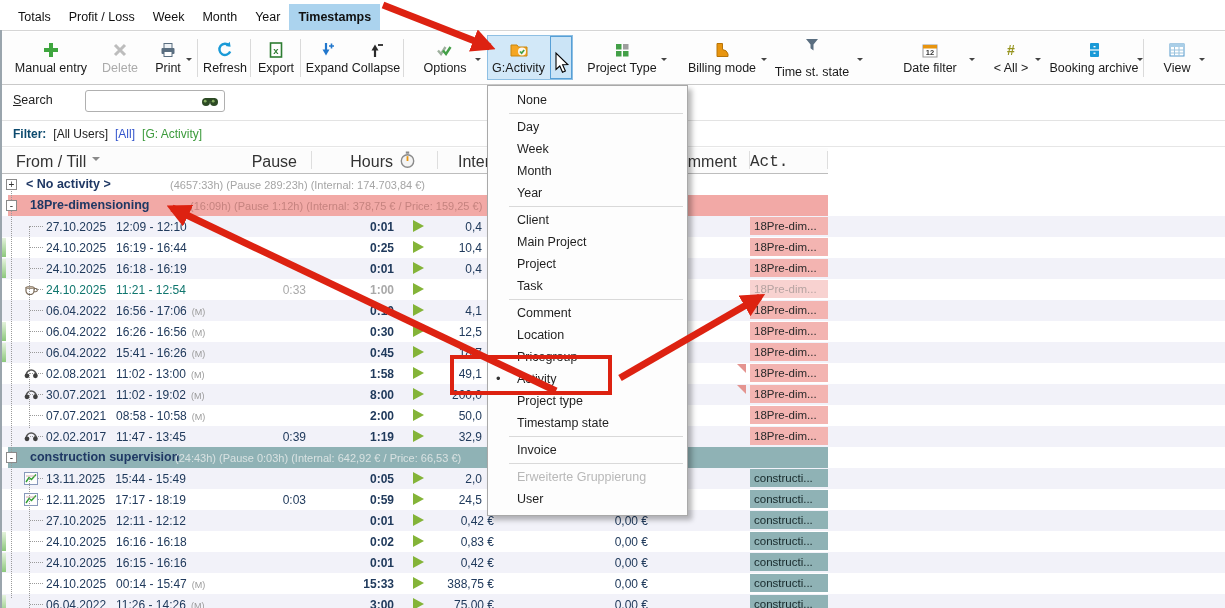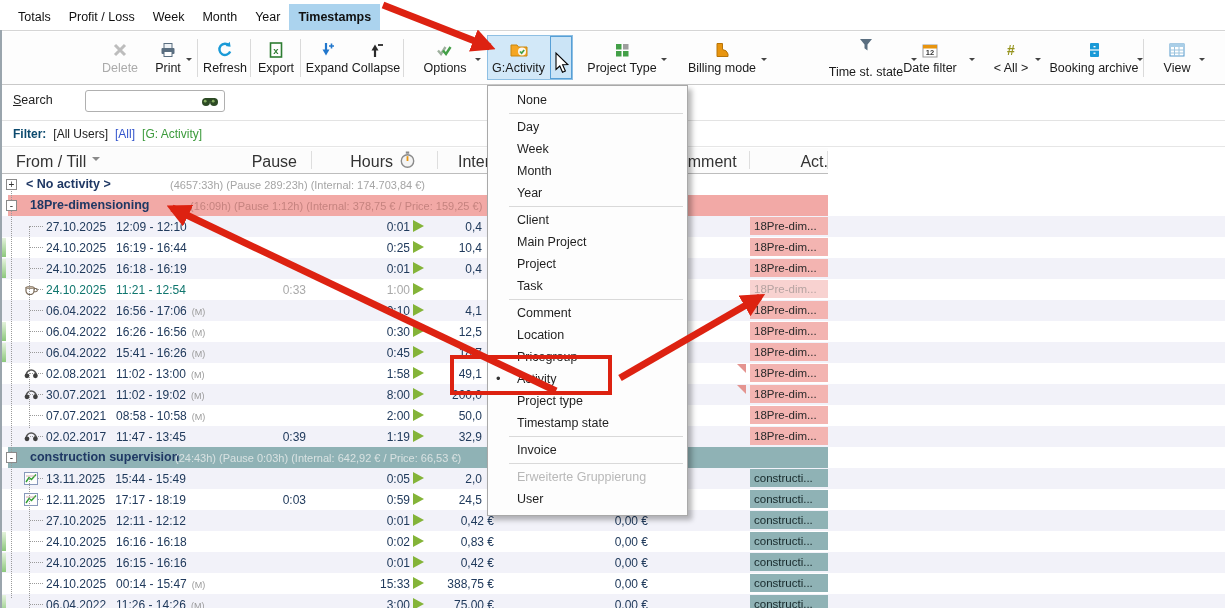--- a/index.html
+++ b/index.html
@@ -69,21 +69,21 @@
   .c-green{position:absolute;left:0;top:1px;bottom:1px;width:6px;
            background:linear-gradient(to bottom,#e4f2dc,#8cc87c);}
   .c-stub{position:absolute;left:30px;top:10px;width:13px;border-top:1px dotted #9a9a9a;}
   .c-icon{position:absolute;left:24px;top:4px;}
   .c-date{position:absolute;left:46px;top:4px;color:#203a5c;white-space:pre;}
   .trow.muted .c-date{color:#0f766e;}
   .mflag{font-size:9px;color:#9a9a9a;}
   .c-pause,.c-hours,.c-int,.c-price{position:absolute;top:4px;text-align:right;color:#203a5c;}
   .trow.muted .c-pause,.trow.muted .c-hours{color:#a9a9a9;}
   .c-pause{left:240px;width:66px;}
-  .c-hours{left:334px;width:76px;}
+  .c-hours{left:318px;width:76px;font-weight:bold;}
   .c-play{position:absolute;left:413px;top:4px;width:0;height:0;
           border-left:11px solid var(--play-green,#84b438);border-top:6.5px solid transparent;border-bottom:6.5px solid transparent;}
   .c-int.full{left:394px;width:100px;}
   .c-int.frag{left:394px;width:88px;}
   .c-price{left:556px;width:92px;}
   .c-comm{position:absolute;left:656px;top:0;width:92px;height:21px;}
   .comm-tri{position:absolute;right:2px;top:1px;width:0;height:0;
             border-top:9px solid #e49490;border-left:9px solid transparent;}
   .c-act{position:absolute;left:750px;top:1px;width:78px;height:18px;line-height:18px;font-size:11.5px;
          padding-left:4px;box-sizing:border-box;white-space:nowrap;overflow:hidden;
@@ -114,20 +114,29 @@
 <div id="tabbar">
   <div class="tab">Totals</div>
   <div class="tab">Profit / Loss</div>
   <div class="tab">Week</div>
   <div class="tab">Month</div>
   <div class="tab">Year</div>
   <div class="tab active">Timestamps</div>
 </div>
 
 <div id="toolbar">
+  <div class="tb-btn" style="left:6px;width:90px;">
+    <span class="ic">
+        <svg width="18" height="18">
+          <rect x="7" y="2" width="4" height="14" fill="#3fa63f"></rect>
+          <rect x="2" y="7" width="14" height="4" fill="#3fa63f"></rect>
+        </svg>
+      </span>
+    <span>Manual entry</span>
+  </div>
   <div class="tb-btn disabled" style="left:99px;width:42px;">
     <span class="ic">
         <svg width="18" height="18">
           <path d="M4 4 L14 14 M14 4 L4 14" stroke="#bdbdbd" stroke-width="3"></path>
         </svg>
       </span>
     <span>Delete</span>
   </div>
   <div class="tb-btn has-arrow" style="left:143px;width:50px;">
     <span class="ic">
@@ -213,21 +222,21 @@
     <span>Project Type</span>
   </div>
   <div class="tb-btn has-arrow" style="left:676px;width:92px;">
     <span class="ic">
         <svg width="18" height="18">
           <path d="M4 2.5 h5.5 v6 q4.5 0.5 5.5 4.5 v2.5 H4z" fill="#e8950f" stroke="#b87408"></path>
         </svg>
       </span>
     <span>Billing mode</span>
   </div>
-  <div class="tb-btn has-arrow" style="left:814px;width:104px;gap:11px;">
+  <div class="tb-btn has-arrow" style="left:760px;width:104px;gap:11px;">
     <span class="ic">
         <svg width="18" height="18">
           <path d="M3 3 h12 l-4.5 5.5 v6 l-3-2.2 v-3.8z" fill="#5a6e80"></path>
         </svg>
       </span>
     <span>Time st. state</span>
   </div>
   <div class="tb-btn has-arrow" style="left:884px;width:92px;">
     <span class="ic">
         <svg width="18" height="18">
@@ -295,21 +304,21 @@
   <span class="th" id="th-fromtill" style="left:16px;">From / Till</span>
   <span class="th" style="left:220px;width:77px;text-align:right;">Pause</span>
   <span class="th" style="left:320px;width:73px;text-align:right;">Hours</span>
   <span class="th" style="left:399px;top:3px;"><svg width="17" height="18">
         <rect x="6.8" y="0.5" width="3.4" height="2.2" fill="#8a8a8a"></rect>
         <circle cx="8.5" cy="10" r="6.2" fill="#f4f4f4" stroke="#8a8a8a" stroke-width="1.4"></circle>
         <path d="M8.5 10 L8.5 5.2" stroke="#e8950f" stroke-width="1.8"></path>
       </svg></span>
   <span class="th" style="left:458px;">Internal</span>
   <span class="th" style="left:656px;width:92px;text-align:center;">Comment</span>
-  <span class="th" style="left:750px;width:78px;text-align:right;">Act.</span>
+  <span class="th" style="left:750px;width:78px;text-align:left;font-family:Liberation Mono, monospace;">Act.</span>
   <span class="th-sep" style="left:311px;"></span>
   <span class="th-sep" style="left:437px;"></span>
   <span class="th-sep" style="left:497px;"></span>
   <span class="th-sep" style="left:655px;"></span>
   <span class="th-sep" style="left:749px;"></span>
   <span class="th-sep" style="left:827px;"></span>
 </div>
 
 <div id="tbody">
     <div class="trow " style="top: 0px;">

